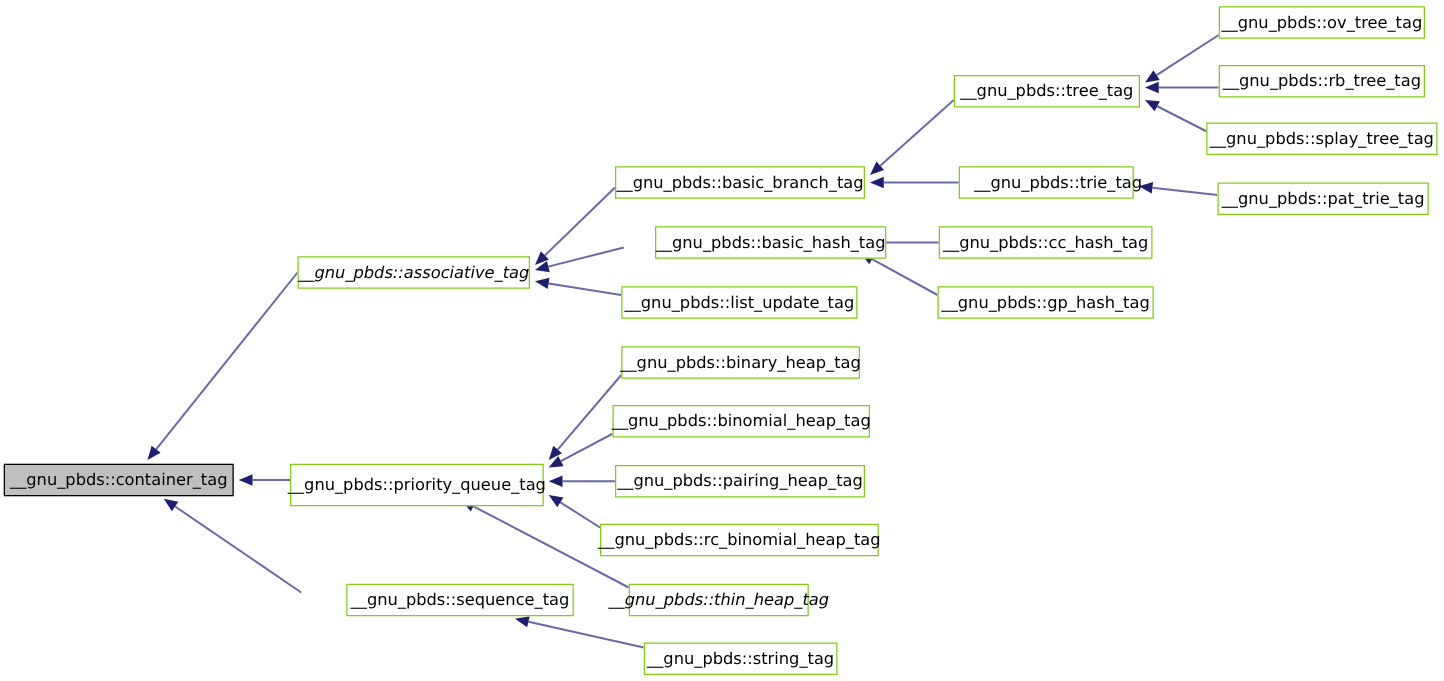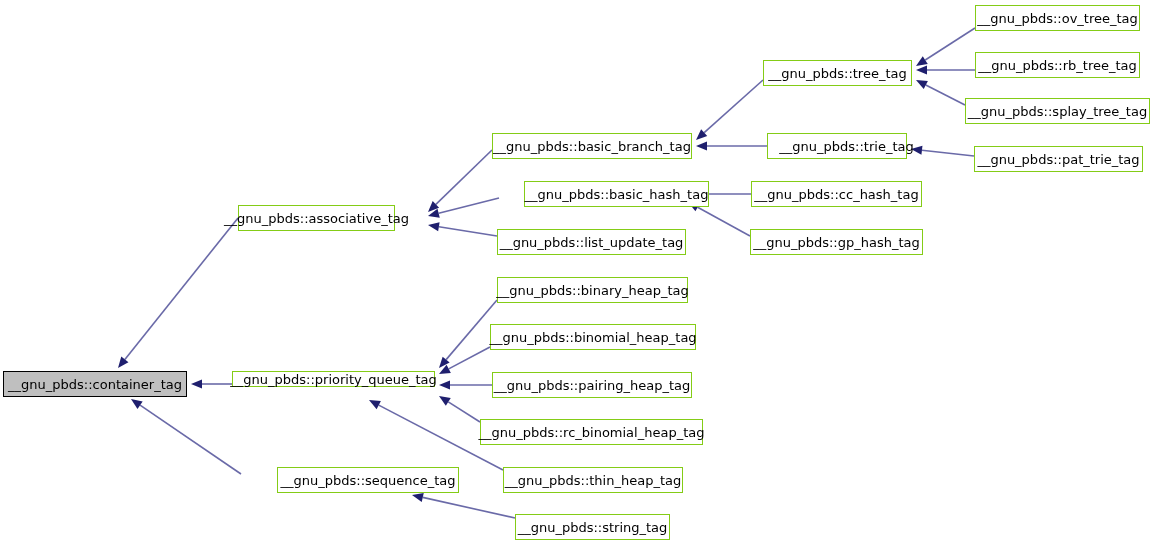--- a/index.html
+++ b/index.html
@@ -126,24 +126,24 @@
       </g>
       <g>
         <line x1="515" y1="518" x2="422.7355995409684" y2="497.3972698004104" stroke="#6a6aa8" stroke-width="1.6"></line>
         <polygon points="412,495 423.7380941847764,492.90783726509636 421.7331048971604,501.88670233572446" fill="#1f1f6e"></polygon>
       </g>
     </svg>
   <div id="nodes">
       <div class="node root" style="left: 3px; top: 371px; width: 184px; height: 26px;">
         <span>__gnu_pbds::container_tag</span>
       </div>
-      <div class="node" style="left: 238px; top: 205px; width: 157px; height: 26px;">
+      <div class="node" style="left: 238px; top: 205px; width: 186px; height: 26px; font-style: italic;">
         <span>__gnu_pbds::associative_tag</span>
       </div>
-      <div class="node" style="left: 232px; top: 371px; width: 203px; height: 16px;">
+      <div class="node" style="left: 232px; top: 371px; width: 203px; height: 34px;">
         <span>__gnu_pbds::priority_queue_tag</span>
       </div>
       <div class="node" style="left: 241px; top: 467px; width: 182px; height: 26px; margin-left: 36px;">
         <span>__gnu_pbds::sequence_tag</span>
       </div>
       <div class="node" style="left: 492px; top: 133px; width: 200px; height: 26px;">
         <span>__gnu_pbds::basic_branch_tag</span>
       </div>
       <div class="node" style="left: 524px; top: 181px; width: 185px; height: 26px;">
         <span>__gnu_pbds::basic_hash_tag</span>
@@ -180,20 +180,20 @@
       </div>
       <div class="node" style="left: 490px; top: 324px; width: 206px; height: 26px;">
         <span>__gnu_pbds::binomial_heap_tag</span>
       </div>
       <div class="node" style="left: 492px; top: 372px; width: 200px; height: 26px;">
         <span>__gnu_pbds::pairing_heap_tag</span>
       </div>
       <div class="node" style="left: 480px; top: 419px; width: 223px; height: 26px;">
         <span>__gnu_pbds::rc_binomial_heap_tag</span>
       </div>
-      <div class="node" style="left: 503px; top: 467px; width: 180px; height: 26px;">
+      <div class="node" style="left: 503px; top: 467px; width: 144px; height: 26px; font-style: italic;">
         <span>__gnu_pbds::thin_heap_tag</span>
       </div>
       <div class="node" style="left: 515px; top: 514px; width: 155px; height: 26px;">
         <span>__gnu_pbds::string_tag</span>
       </div>
     </div>
 </div>
 
 </body></html>

